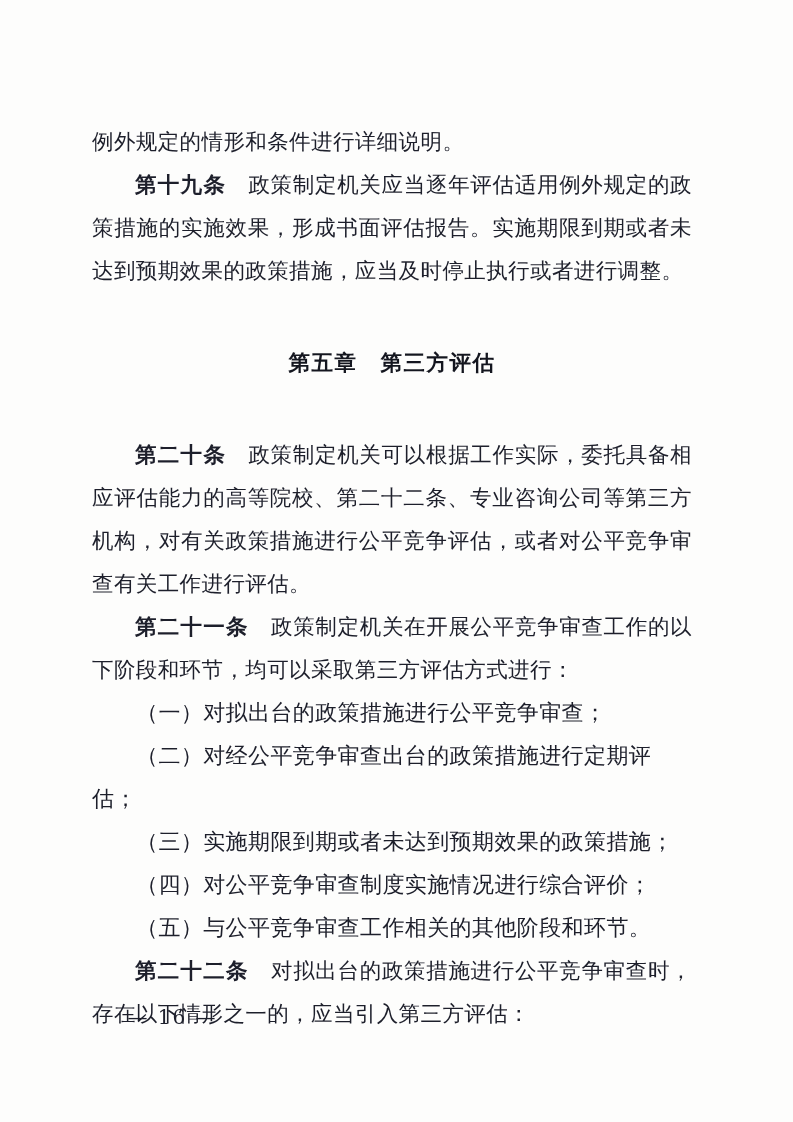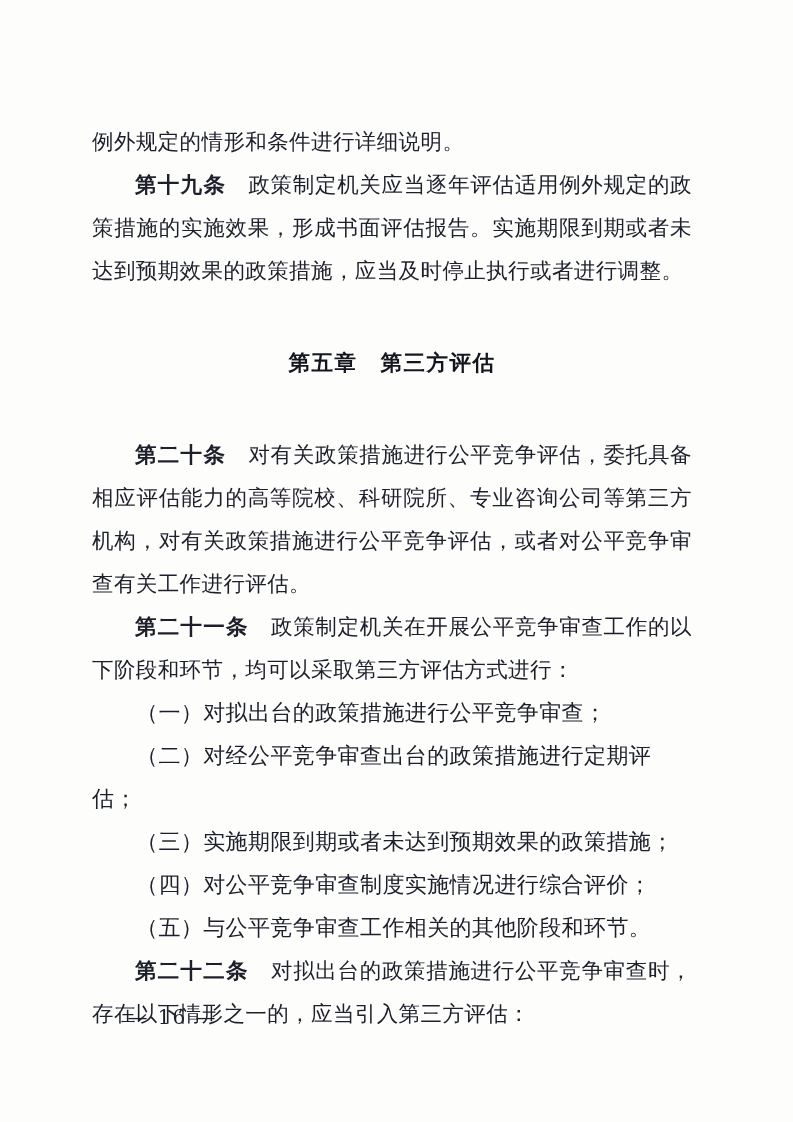--- a/index.html
+++ b/index.html
@@ -93,21 +93,21 @@
     <p class="para">例外规定的情形和条件进行详细说明。</p>
 
     <p class="para indent"><span class="art-label">第十九条</span>　<span>政策制定机关应当逐年评估适用例外规定的政策措施的实施效果，形成书面评估报告。实施期限到期或者未达到预期效果的政策措施，应当及时停止执行或者进行调整。</span></p>
 
     <div class="spacer-large"></div>
 
     <p class="chapter-title">第五章　第三方评估</p>
 
     <div class="spacer-mid"></div>
 
-    <p class="para indent"><span class="art-label">第二十条</span>　<span>对有关政策措施进行公平竞争评估，委托具备相应评估能力的高等院校、科研院所、专业咨询公司等第三方机构，对有关政策措施进行公平竞争评估，或者对公平竞争审查有关工作进行评估。</span></p>
+    <p class="para indent"><span class="art-label">第二十条</span>　<span>政策制定机关可以根据工作实际，委托具备相应评估能力的高等院校、第二十二条、专业咨询公司等第三方机构，对有关政策措施进行公平竞争评估，或者对公平竞争审查有关工作进行评估。</span></p>
 
 
     <p class="para indent"><span class="art-label">第二十一条</span>　<span>政策制定机关在开展公平竞争审查工作的以下阶段和环节，均可以采取第三方评估方式进行：</span></p>
 
     <p class="item">（一）对拟出台的政策措施进行公平竞争审查；</p>
     <p class="item">（二）对经公平竞争审查出台的政策措施进行定期评估；</p>
     <p class="item">（三）实施期限到期或者未达到预期效果的政策措施；</p>
     <p class="item">（四）对公平竞争审查制度实施情况进行综合评价；</p>
     <p class="item">（五）与公平竞争审查工作相关的其他阶段和环节。</p>
 

